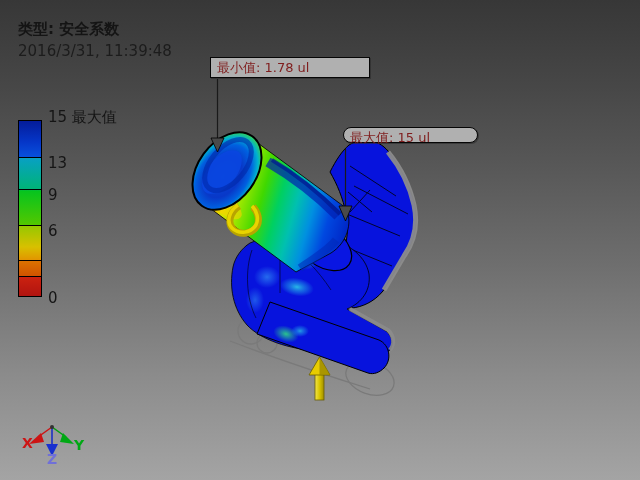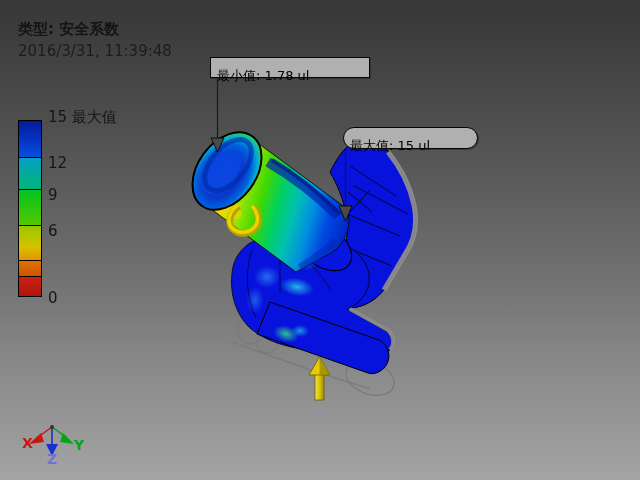--- a/index.html
+++ b/index.html
@@ -23,24 +23,24 @@
       #96c800 60%, #d8c000 72%, #e29600 79.2%,
       #dc7200 80%, #d05400 88.4%,
       #cc2210 89%, #b01410 100%);}
   .legend-bar .sep{position:absolute;left:0;width:100%;height:1px;background:#000;}
   .legend-lab{position:absolute;left:48px;transform:translateY(-50%);
     font-size:15px;color:#151515;white-space:nowrap;margin-top:7px;}
 
   
   .callout{position:absolute;background:#b0b0b0;border:1px solid #060606;
     box-shadow:1px 1px 0 rgba(40,40,40,.55);
-    color:#000000;font-size:13px;line-height:19px;padding:8px 6px;
+    color:#7f1d1d;font-size:13px;line-height:19px;padding:0 6px;
     white-space:nowrap;box-sizing:border-box;}
   .callout.min{left:210px;top:57px;width:160px;height:21px;}
-  .callout.max{left:343px;top:127px;width:135px;height:22px;border-radius:11px;}
+  .callout.max{left:343px;top:127px;width:135px;height:16px;border-radius:11px;}
 </style>
 </head>
 <body>
 
 <div class="stage">
 
   <svg width="640" height="480" viewBox="0 0 640 480">
     <defs>
       <linearGradient id="cylGrad" gradientUnits="userSpaceOnUse" x1="205" y1="195" x2="345" y2="235">
         <stop offset="0" stop-color="#ff8800"></stop>
@@ -200,21 +200,21 @@
   </div>
 
   <div class="legend-bar">
     <div class="sep" style="top:36px"></div>
     <div class="sep" style="top:68px"></div>
     <div class="sep" style="top:104px"></div>
     <div class="sep" style="top:139px"></div>
     <div class="sep" style="top:155px"></div>
   </div>
   <div class="legend-lab" style="top:110px">15 最大值</div>
-  <div class="legend-lab" style="top:156px">12</div>
+  <div class="legend-lab" style="top:156px">13</div>
   <div class="legend-lab" style="top:188px">9</div>
   <div class="legend-lab" style="top:224px">6</div>
   <div class="legend-lab" style="top:291px">0</div>
 
   <div class="callout min">最小值: 1.78 ul</div>
   <div class="callout max">最大值: 15 ul</div>
 
 </div>
 
 </body></html>

